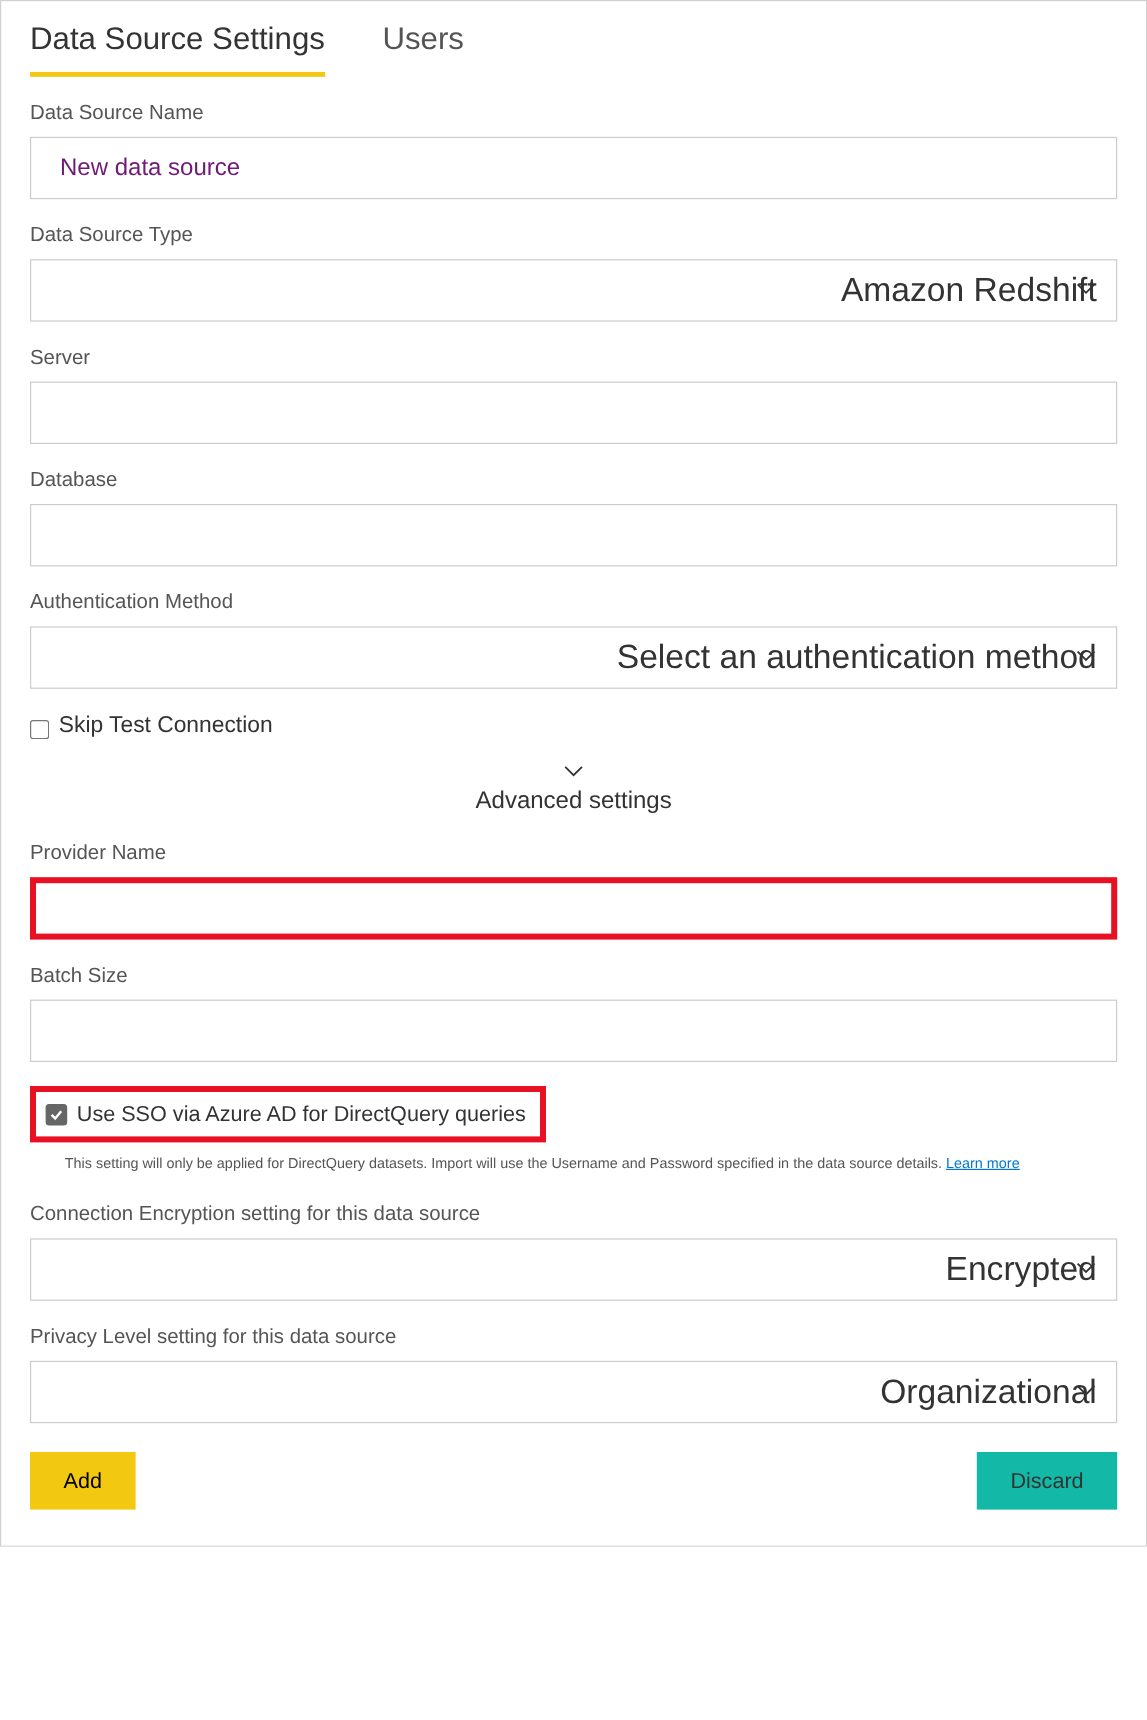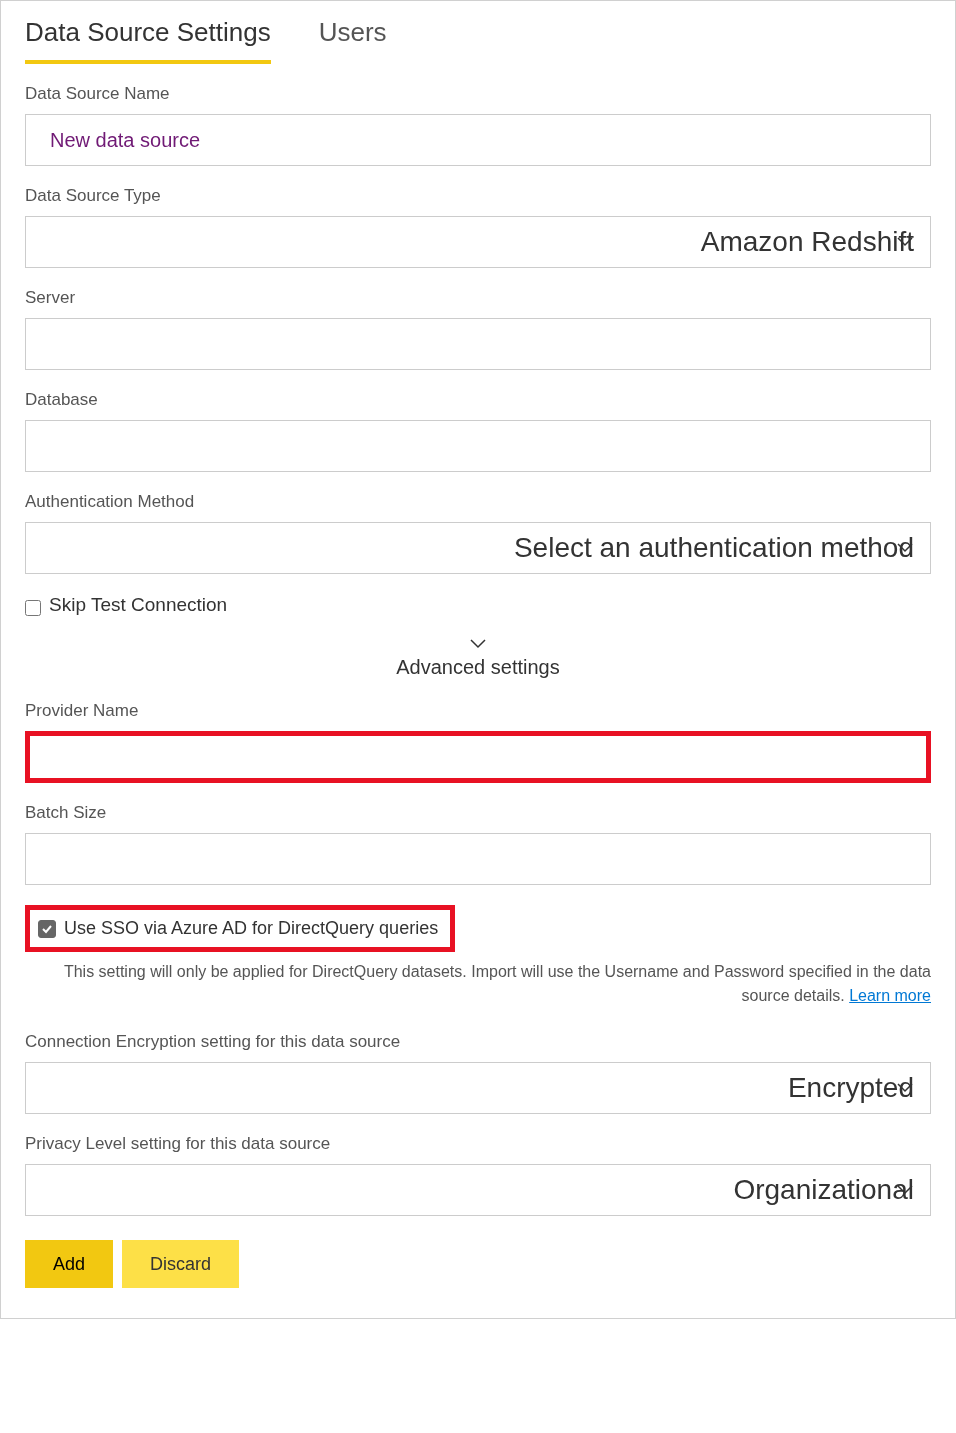--- a/index.html
+++ b/index.html
@@ -125,51 +125,51 @@
       height: 18px;
       border: 1px solid #666;
       border-radius: 3px;
       display: inline-flex;
       align-items: center;
       justify-content: center;
       background: #666;
       cursor: pointer;
     }
     .help-text {
-      font-size: 16px;
+      font-size: 12px;
       color: #555;
       line-height: 1.5;
       margin-left: 29px;
       margin-bottom: 24px;
-      text-align: right;
     }
     .link {
       color: #0078D4;
       text-decoration: underline;
       cursor: pointer;
     }
     .button-row {
       display: flex;
       gap: 9px;
       margin-top: 24px;
+      justify-content: space-between;
     }
     .btn {
       height: 48px;
       padding: 0 28px;
       border: none;
       font-size: 18px;
       font-family: inherit;
       cursor: pointer;
     }
     .btn-primary {
       background: #F2C811;
       color: #000;
     }
     .btn-secondary {
-      background: #fde047;
+      background: #14b8a6;
       color: #333;
     }
   </style>
 </head>
 <body>
 
 <div class="container">
 
   <div class="tabs">
     <div class="tab active">Data Source Settings</div>

